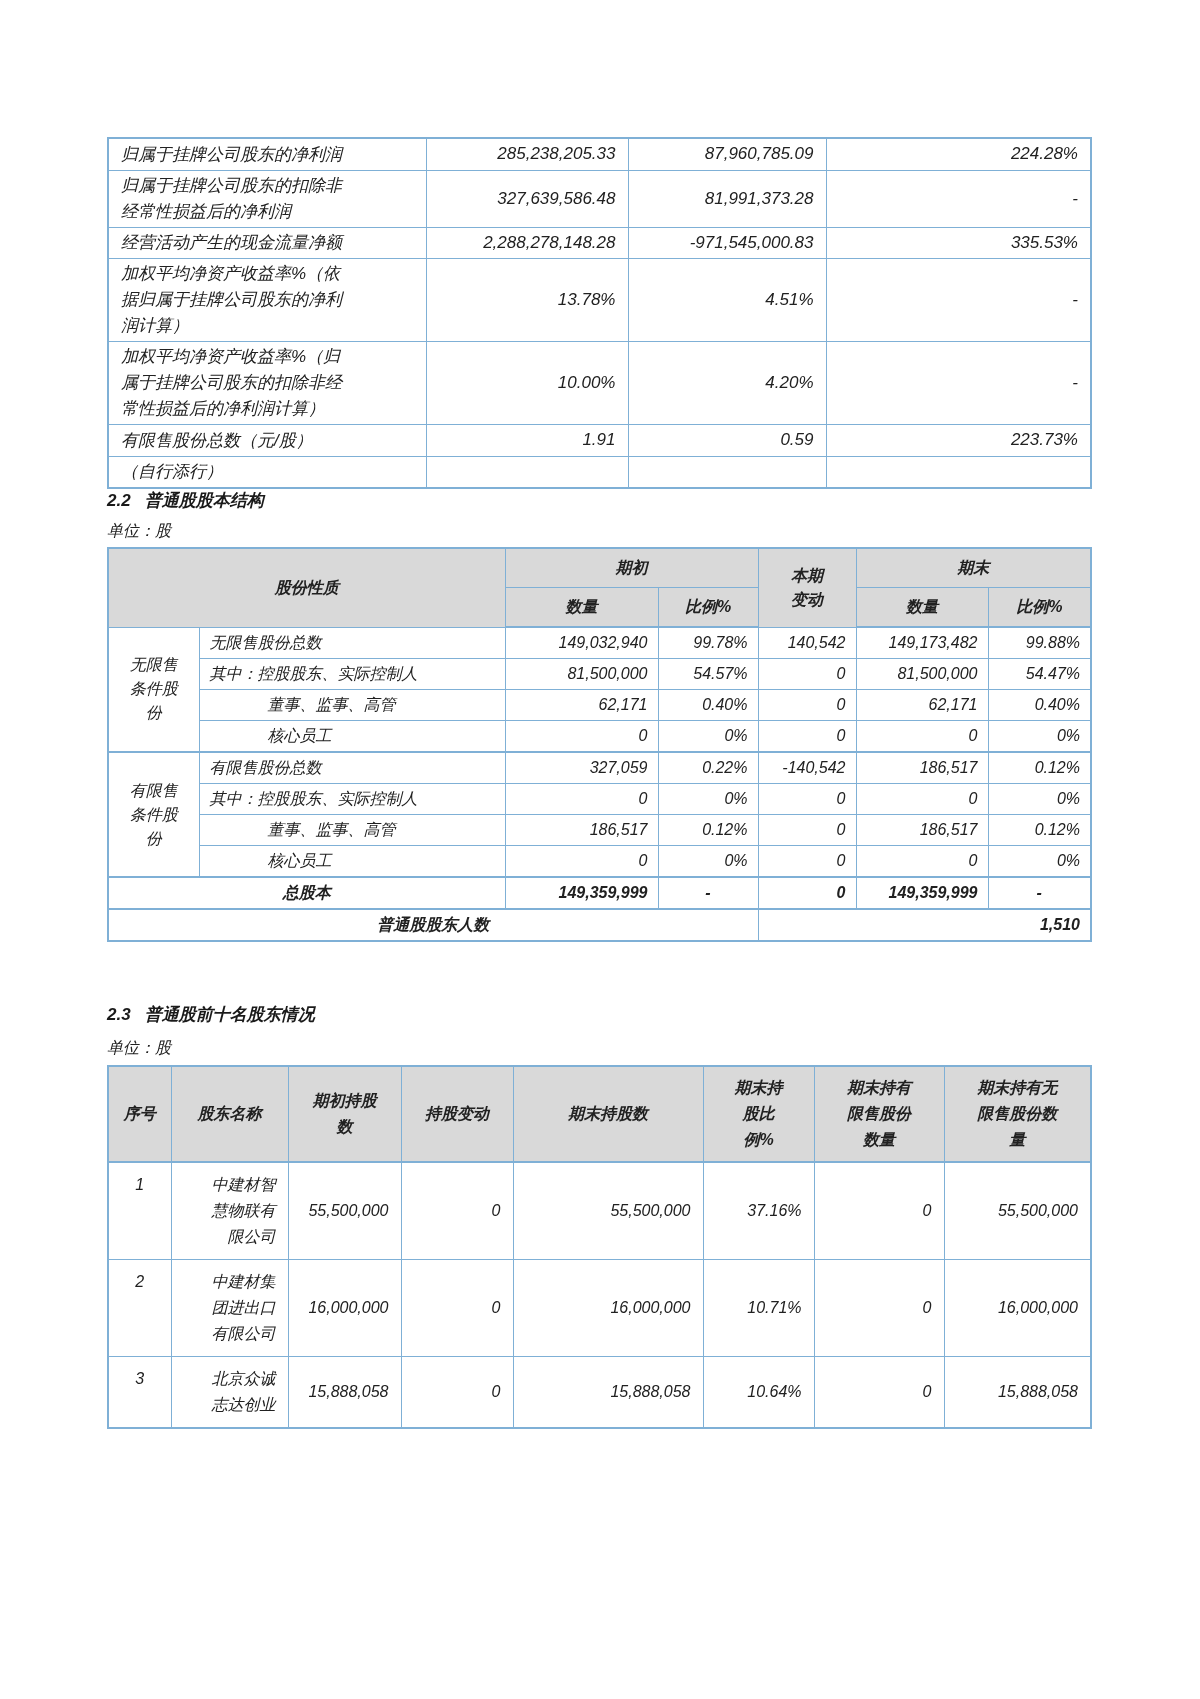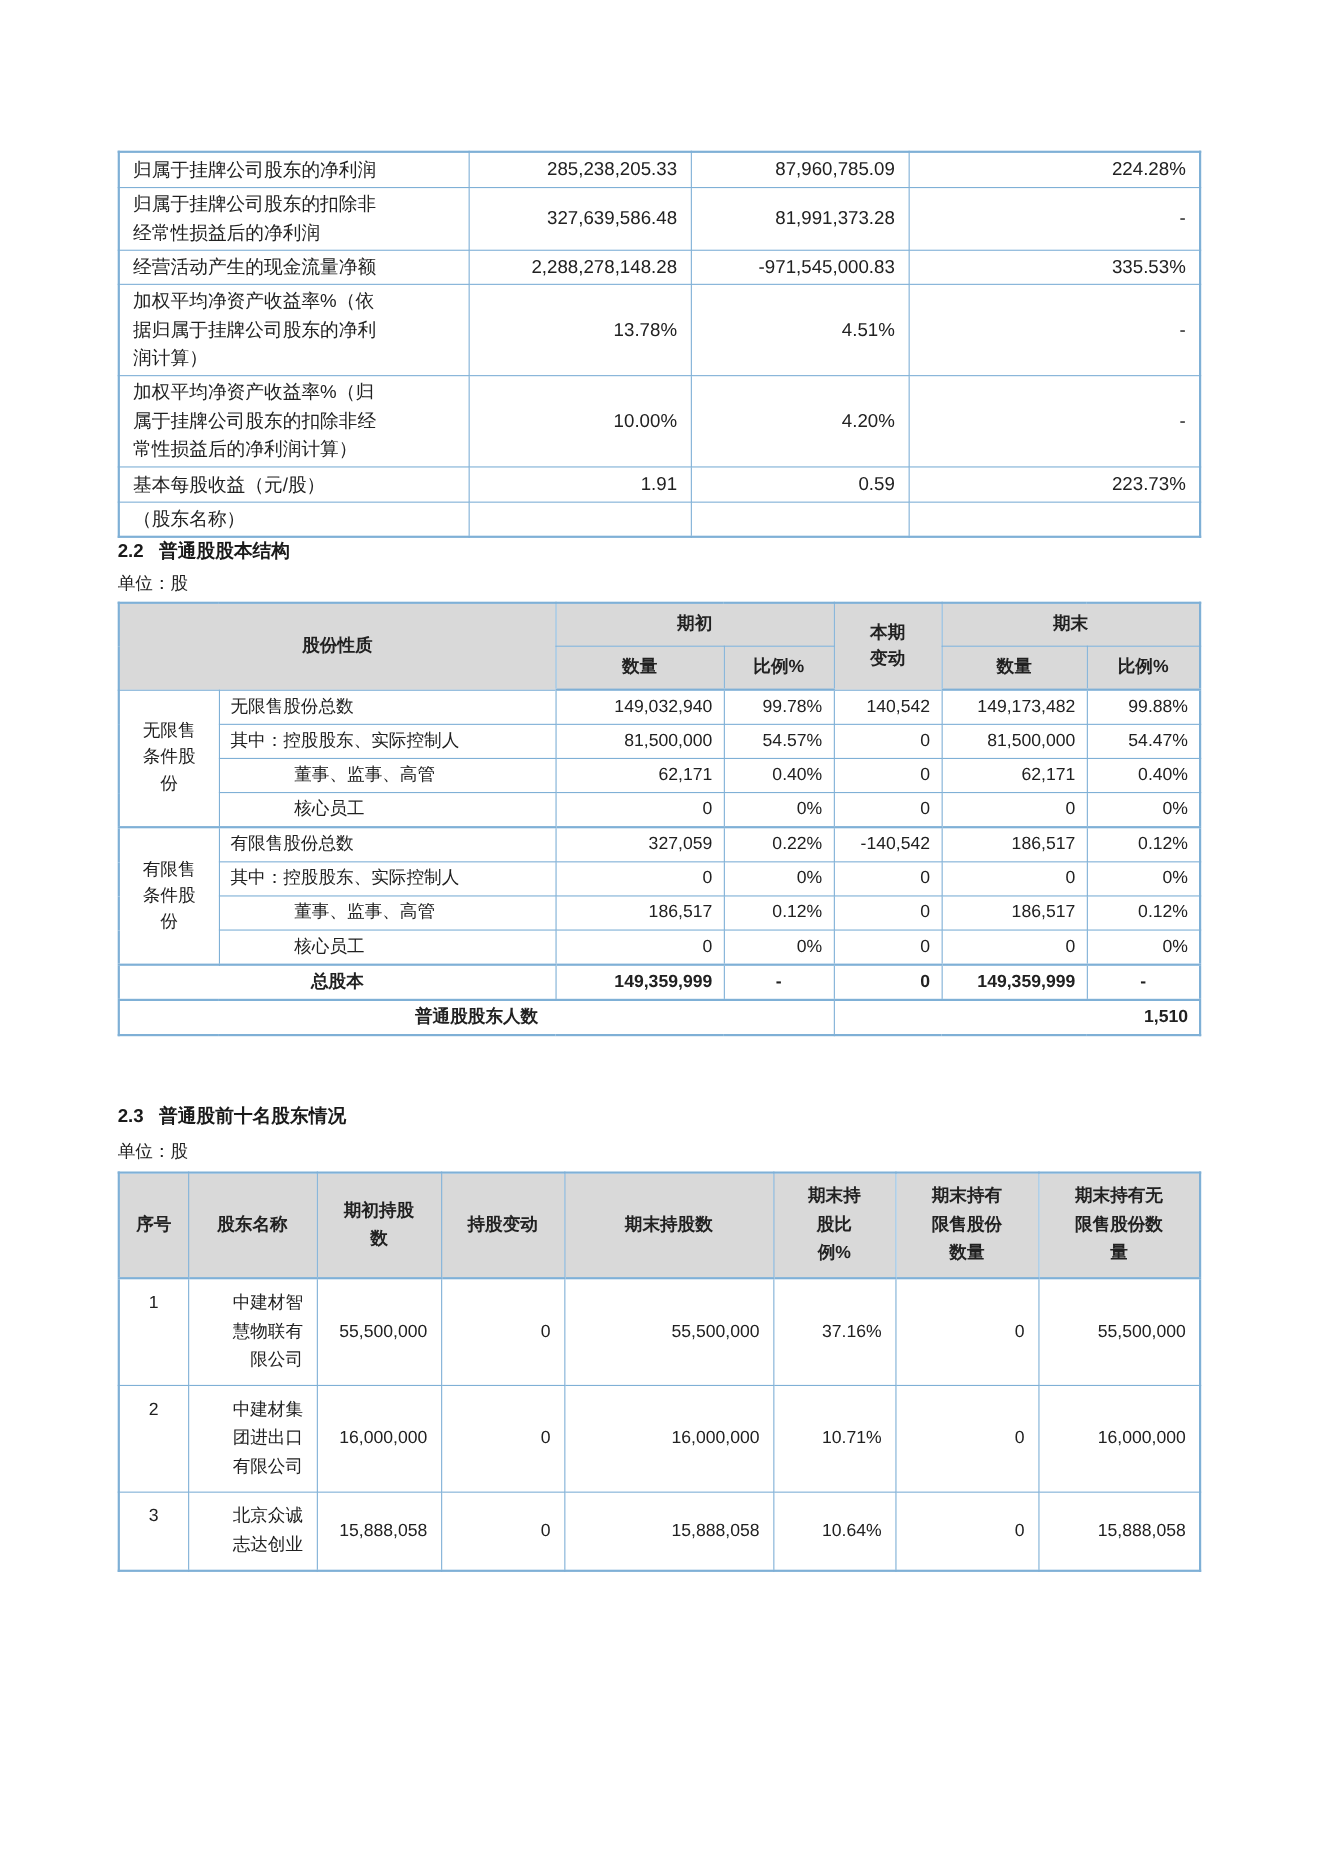--- a/index.html
+++ b/index.html
@@ -1,20 +1,20 @@
 <!DOCTYPE html>
 <html><head>
 <meta charset="utf-8">
 <style>
   html,body{margin:0;padding:0;}
   body{
     width:1200px;height:1699px;overflow:hidden;background:#ffffff;
     font-family:"Liberation Sans",sans-serif;color:#212121;
   }
-  .content{width:983px;margin:137px 0 0 107px;}
+  .content{width:983px;margin:137px 0 0 107px;font-style:italic;}
   table{border-collapse:collapse;table-layout:fixed;width:983px;background:#fff;}
   td,th{border:1px solid #7FB0D6;overflow:hidden;word-break:break-all;}
   table.t{border:2px solid #7FB0D6;}
 
   
   .t1 td{font-size:17px;line-height:26px;padding:2px 12px;vertical-align:middle;}
   .t1 .lbl{text-align:left;}
   .t1 .lbl span{display:inline-block;max-width:232px;text-align:left;vertical-align:middle;}
   .t1 .num{text-align:right;}
 
@@ -92,27 +92,27 @@
         <td class="num">4.51%</td>
         <td class="num">-</td>
       </tr>
       <tr>
         <td class="lbl"><span>加权平均净资产收益率%（归属于挂牌公司股东的扣除非经常性损益后的净利润计算）</span></td>
         <td class="num">10.00%</td>
         <td class="num">4.20%</td>
         <td class="num">-</td>
       </tr>
       <tr>
-        <td class="lbl"><span>基本每股收益（元/股）</span></td>
+        <td class="lbl"><span>有限售股份总数（元/股）</span></td>
         <td class="num">1.91</td>
         <td class="num">0.59</td>
         <td class="num">223.73%</td>
       </tr>
       <tr>
-        <td class="lbl"><span>（股东名称）</span></td>
+        <td class="lbl"><span>（自行添行）</span></td>
         <td class="num"></td>
         <td class="num"></td>
         <td class="num"></td>
       </tr>
     </tbody>
   </table>
 
   <div class="sec h22">
     <span class="num">2.2</span><span>普通股股本结构</span>
   </div>

